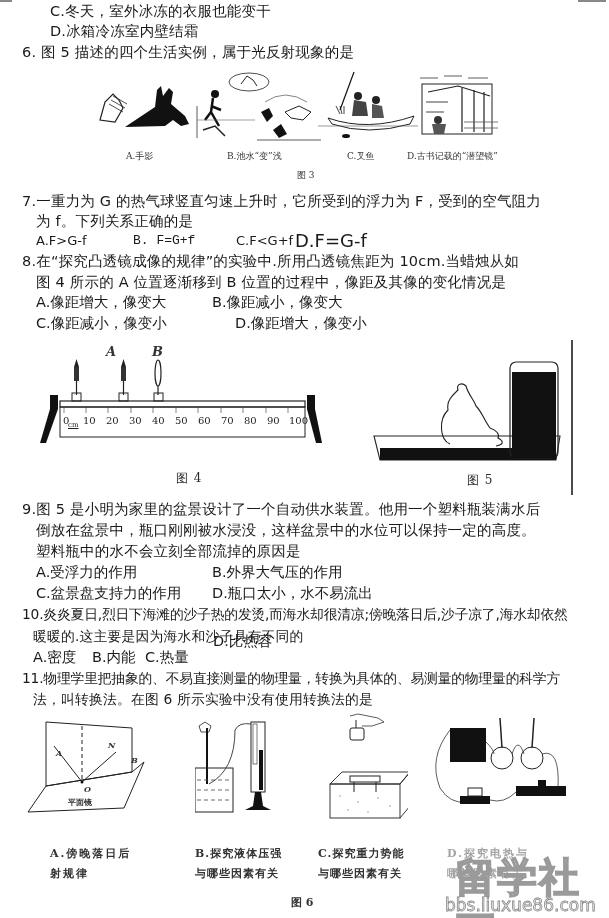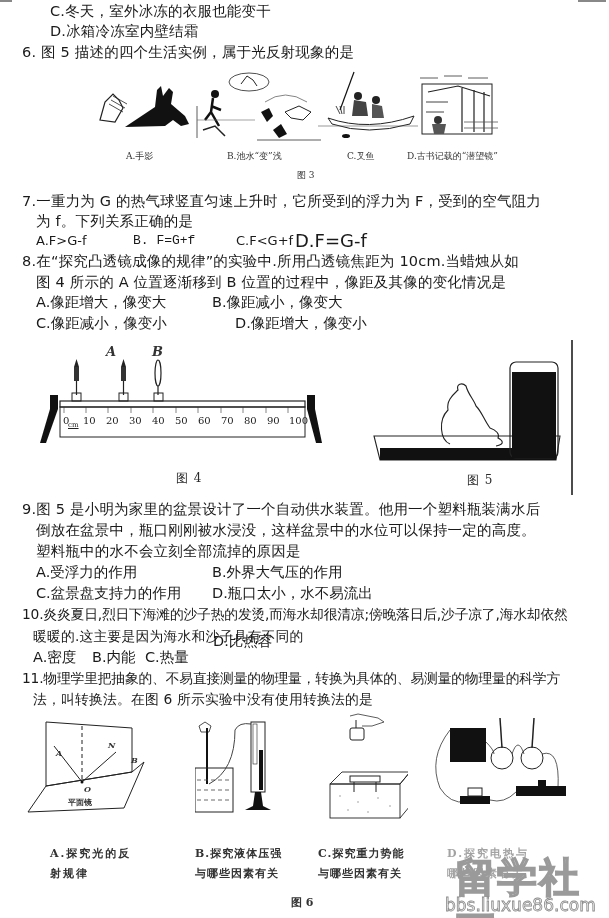--- a/index.html
+++ b/index.html
@@ -203,21 +203,21 @@
     <line x1="58" y1="10" x2="58" y2="66" stroke="#222" stroke-width="1" stroke-dasharray="4,3"></line>
     <line x1="30" y1="30" x2="58" y2="66" stroke="#222" stroke-width="1"></line>
     <line x1="58" y1="66" x2="92" y2="36" stroke="#222" stroke-width="1"></line>
     <circle cx="58" cy="66" r="1.5" fill="#111"></circle>
   </svg>
   <div class="cap" style="left:108px;top:740px;font-size:8px;font-style:italic;font-weight:bold;">N</div>
   <div class="cap" style="left:56px;top:748px;font-size:8px;font-style:italic;font-weight:bold;">A</div>
   <div class="cap" style="left:131px;top:755px;font-size:8px;font-style:italic;font-weight:bold;">B</div>
   <div class="cap" style="left:84px;top:784px;font-size:8px;font-style:italic;font-weight:bold;">O</div>
   <div class="cap" style="left:68px;top:797px;font-size:8px;font-weight:bold;">平面镜</div>
-  <div class="cap" style="left:50px;top:846px;font-size:11px;font-weight:bold;letter-spacing:2px;">A.探究光的反</div>
+  <div class="cap" style="left:50px;top:846px;font-size:11px;font-weight:bold;letter-spacing:2px;">A.傍晚落日后</div>
   <div class="cap" style="left:50px;top:866px;font-size:11px;font-weight:bold;letter-spacing:2px;text-align:center;">射规律</div>
 
   <svg class="fig" style="left:195px;top:720px;" width="90" height="100">
     <path d="M4,6 L10,2 L16,6 L14,12 L6,12 Z" fill="none" stroke="#222" stroke-width="0.8"></path>
     <line x1="12" y1="8" x2="12" y2="64" stroke="#111" stroke-width="2"></line>
     <rect x="0" y="48" width="38" height="44" fill="none" stroke="#222" stroke-width="1"></rect>
     <g stroke="#444" stroke-width="0.8" stroke-dasharray="4,3">
       <line x1="2" y1="60" x2="36" y2="60"></line>
         <line x1="2" y1="70" x2="36" y2="70"></line>
         <line x1="2" y1="80" x2="36" y2="80"></line>

